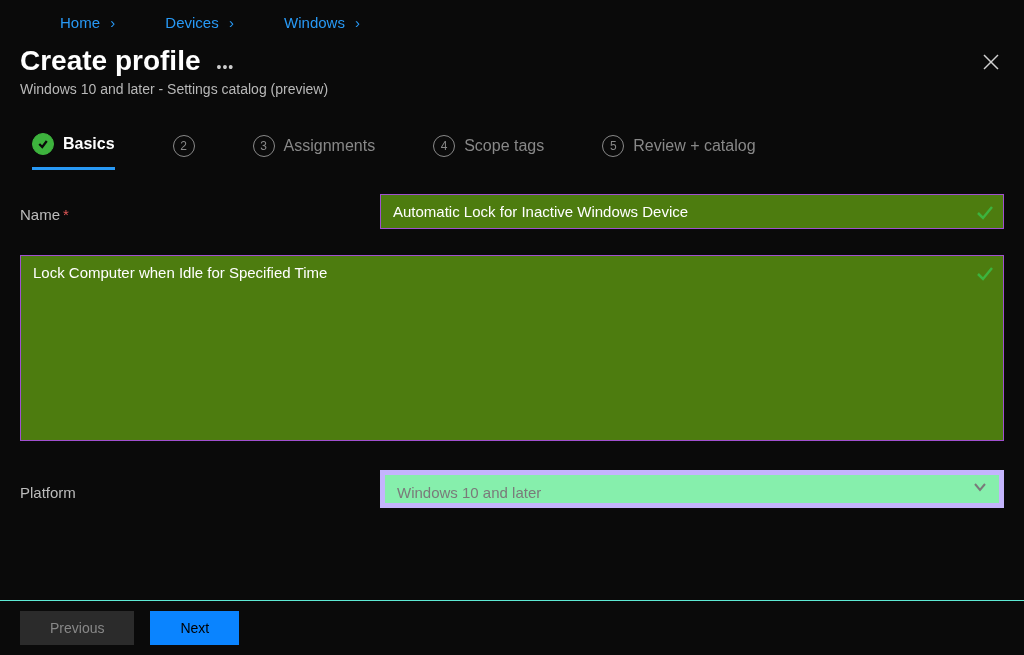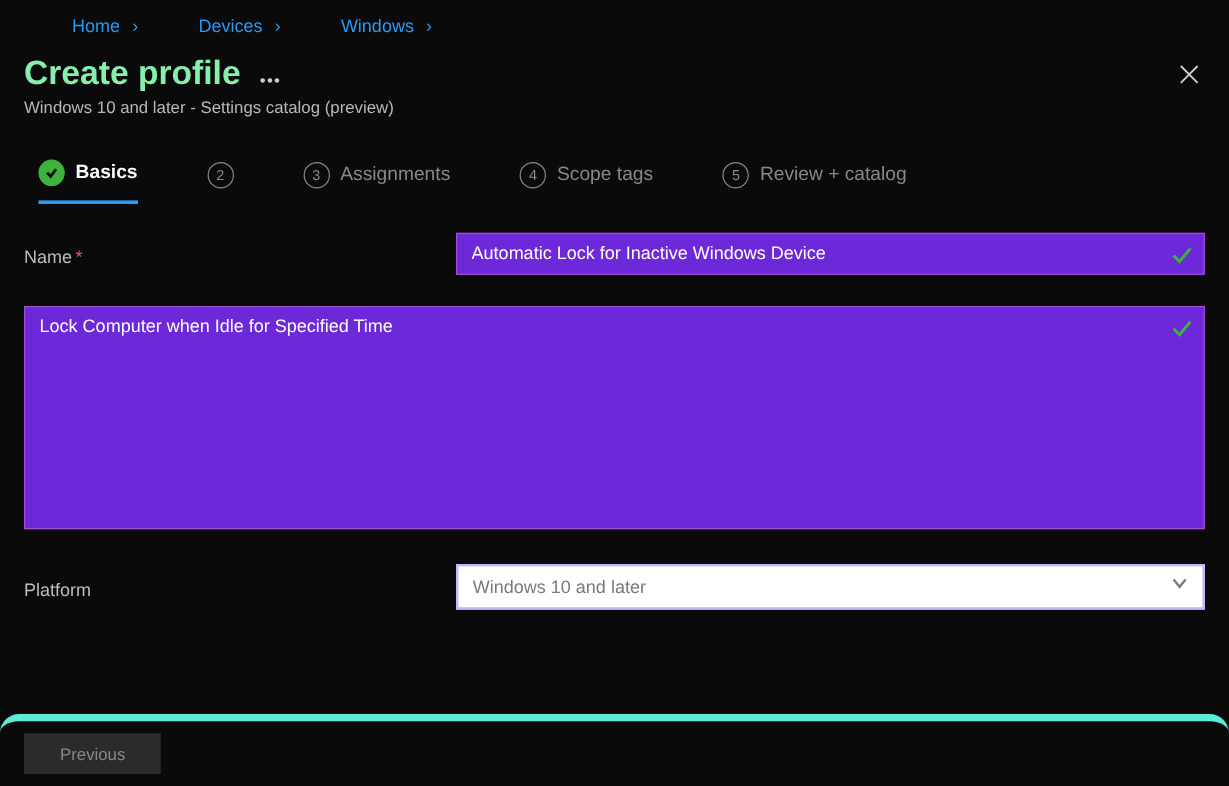--- a/index.html
+++ b/index.html
@@ -36,21 +36,21 @@
 
     
     .header-row {
       display: flex;
       align-items: flex-start;
       padding: 10px 20px 4px 20px;
     }
     .page-title {
       font-size: 28px;
       font-weight: 600;
-      color: #86efac;
+      color: #ffffff;
     }
     .more-dots {
       color: #cccccc;
       padding-left: 16px;
       padding-top: 14px;
       font-size: 14px;
       letter-spacing: 1px;
       cursor: pointer;
     }
     .close-x {
@@ -142,21 +142,21 @@
     .required-star {
       color: #e35858;
       margin-left: 3px;
     }
     .form-control-wrapper {
       flex: 1;
       position: relative;
     }
     .input-hl {
       width: 100%;
-      background: #6d28d9;
+      background: #4d7c0f;
       border: 1.5px solid #a050cf;
       color: #ffffff;
       font-size: 15px;
       padding: 8px 36px 8px 12px;
       font-family: inherit;
       outline: none;
     }
     textarea.input-hl {
       height: 186px;
       resize: none;
@@ -170,22 +170,22 @@
       width: 18px;
       height: 18px;
     }
     .valid-check svg polyline {
       fill: none;
       stroke: #3db33d;
       stroke-width: 2.5;
     }
     .select-disabled {
       width: 100%;
-      background: #ffffff;
-      border: 2px solid #c4b5fd;
+      background: #86efac;
+      border: 5px solid #c4b5fd;
       color: #7a7a7a;
       font-size: 15px;
       padding: 8px 36px 8px 12px;
       position: relative;
       cursor: default;
       height: 38px;
       line-height: 20px;
     }
     .chevron {
       position: absolute;
@@ -202,25 +202,24 @@
       stroke: #7a7a7a;
       stroke-width: 2;
     }
 
     
     .footer-bar {
       position: absolute;
       bottom: 0;
       left: 0;
       right: 0;
-      border-top: 6px solid #5eead4;
+      border-top: 1px solid #5eead4;
       padding: 10px 20px;
       display: flex;
       gap: 16px;
-      border-radius: 16px;
     }
     .btn {
       padding: 9px 30px;
       font-size: 14px;
       border: none;
       cursor: pointer;
       font-family: inherit;
     }
     .btn-secondary {
       background: #2b2b2b;
@@ -321,13 +320,14 @@
             </svg>
         </span>
       </div>
     </div>
   </div>
 
 </div>
 
 <div class="footer-bar">
   <button class="btn btn-secondary">Previous</button>
+  <button class="btn btn-primary">Next</button>
 </div>
 
 </body></html>

